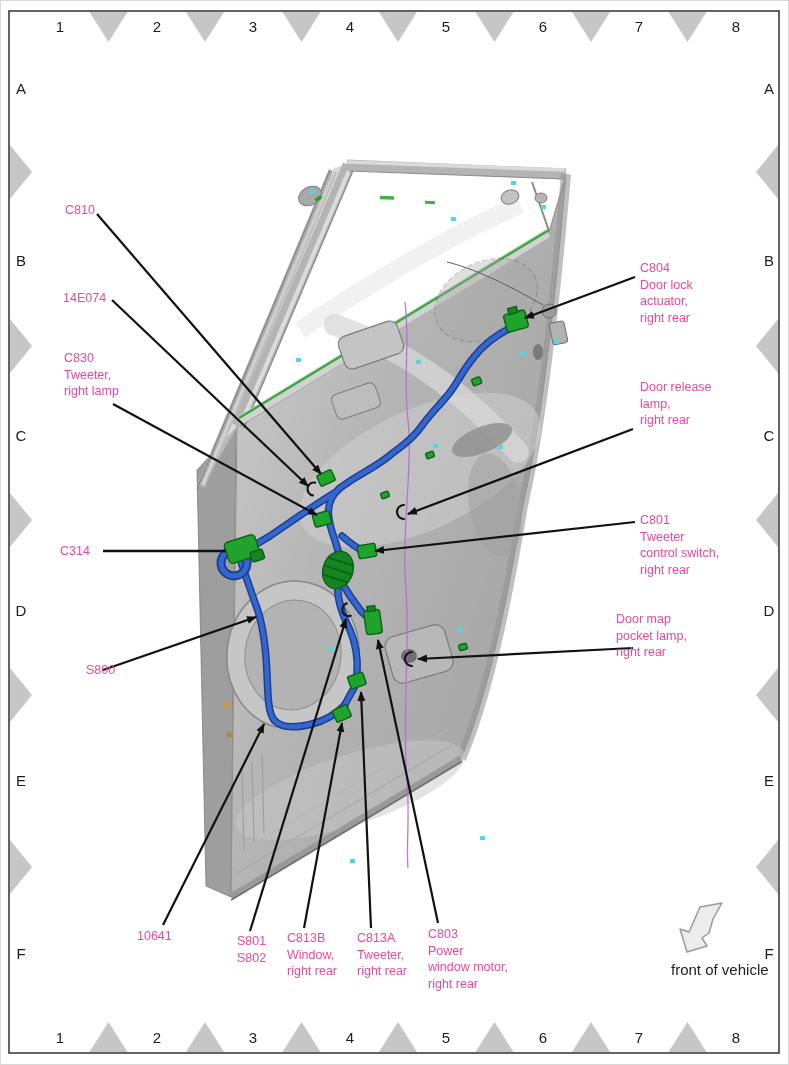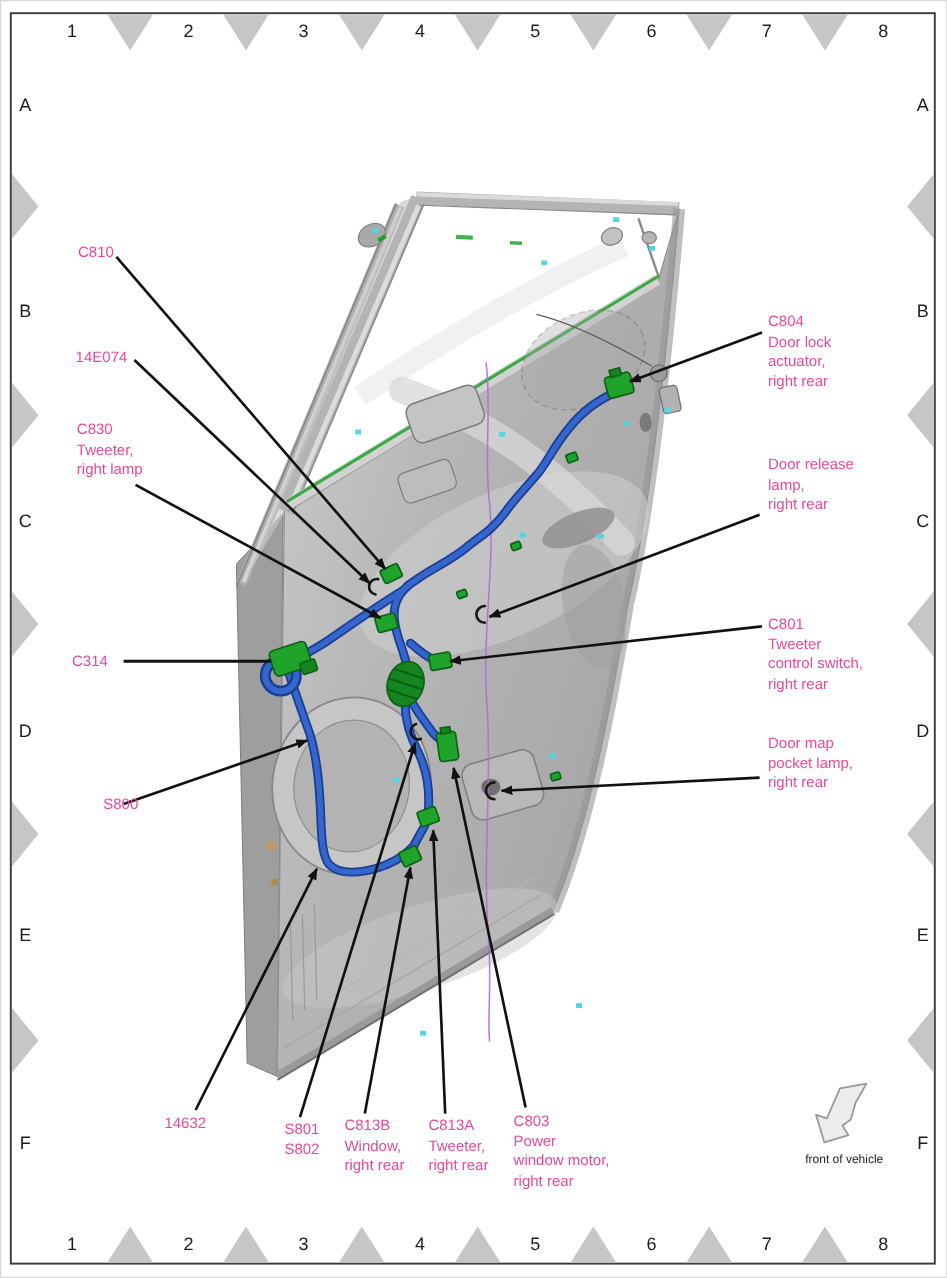--- a/index.html
+++ b/index.html
@@ -10,21 +10,21 @@
   svg.art{position:absolute;left:0;top:0;}
   .grid-mark{
     position:absolute;transform:translate(-50%,-50%);
     font-size:15px;color:#1c1c1c;letter-spacing:0;
   }
   .callout{
     position:absolute;font-size:12.5px;line-height:16.5px;color:#ec4899;
     white-space:pre-line;
   }
   .fov-label{
-    position:absolute;font-size:10px;color:#222;
+    position:absolute;font-size:15px;color:#222;
   }
 </style>
 </head>
 <body>
 
 <div class="page">
 
 <svg class="art" width="789" height="1065" viewBox="0 0 789 1065">
   <defs>
     <marker id="arrow" markerWidth="11" markerHeight="9" refX="9" refY="4" orient="auto" markerUnits="userSpaceOnUse">
@@ -278,21 +278,21 @@
 <span class="grid-mark" style="left:769px;top:780px">E</span>
 <span class="grid-mark" style="left:769px;top:953px">F</span>
 
 <div class="callout" style="left:65px;top:202px">C810</div>
 <div class="callout" style="left:63px;top:290px">14E074</div>
 <div class="callout" style="left:64px;top:350px">C830
 Tweeter,
 right lamp</div>
 <div class="callout" style="left:60px;top:543px">C314</div>
 <div class="callout" style="left:86px;top:662px">S800</div>
-<div class="callout" style="left:137px;top:928px">14632</div>
+<div class="callout" style="left:137px;top:928px">10641</div>
 <div class="callout" style="left:237px;top:933px">S801
 S802</div>
 <div class="callout" style="left:287px;top:930px">C813B
 Window,
 right rear</div>
 <div class="callout" style="left:357px;top:930px">C813A
 Tweeter,
 right rear</div>
 <div class="callout" style="left:428px;top:926px">C803
 Power
@@ -302,19 +302,19 @@
 Door lock
 actuator,
 right rear</div>
 <div class="callout" style="left:640px;top:379px">Door release
 lamp,
 right rear</div>
 <div class="callout" style="left:640px;top:512px">C801
 Tweeter
 control switch,
 right rear</div>
-<div class="callout" style="left:640px;top:611px">Door map
+<div class="callout" style="left:616px;top:611px">Door map
 pocket lamp,
 right rear</div>
 
 <span class="fov-label" style="left:671px;top:961px">front of vehicle</span>
 
 </div>
 
 </body></html>

